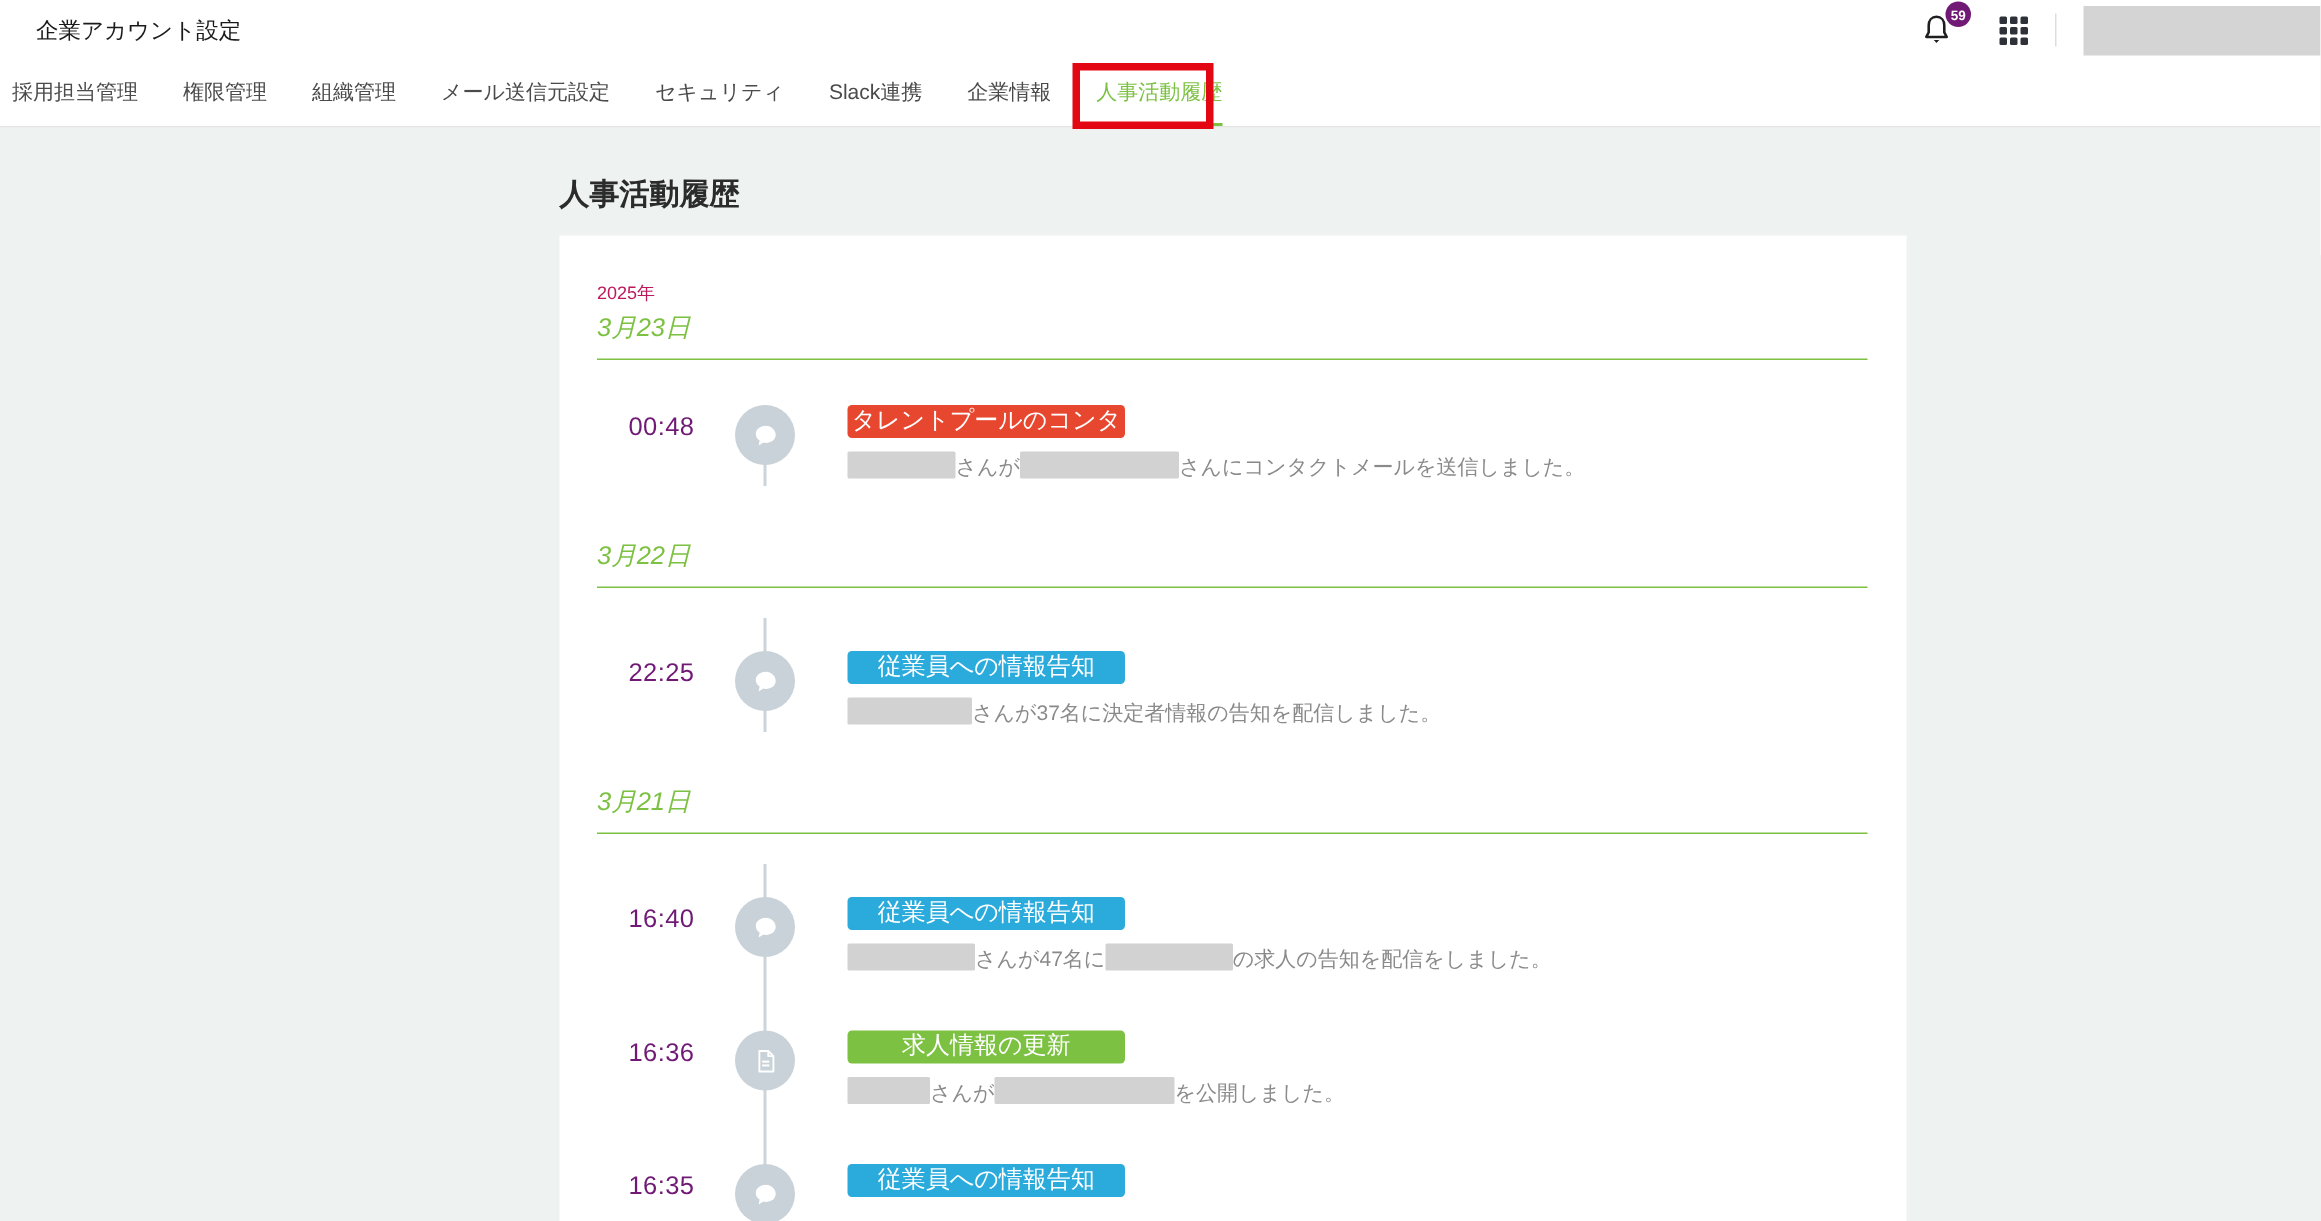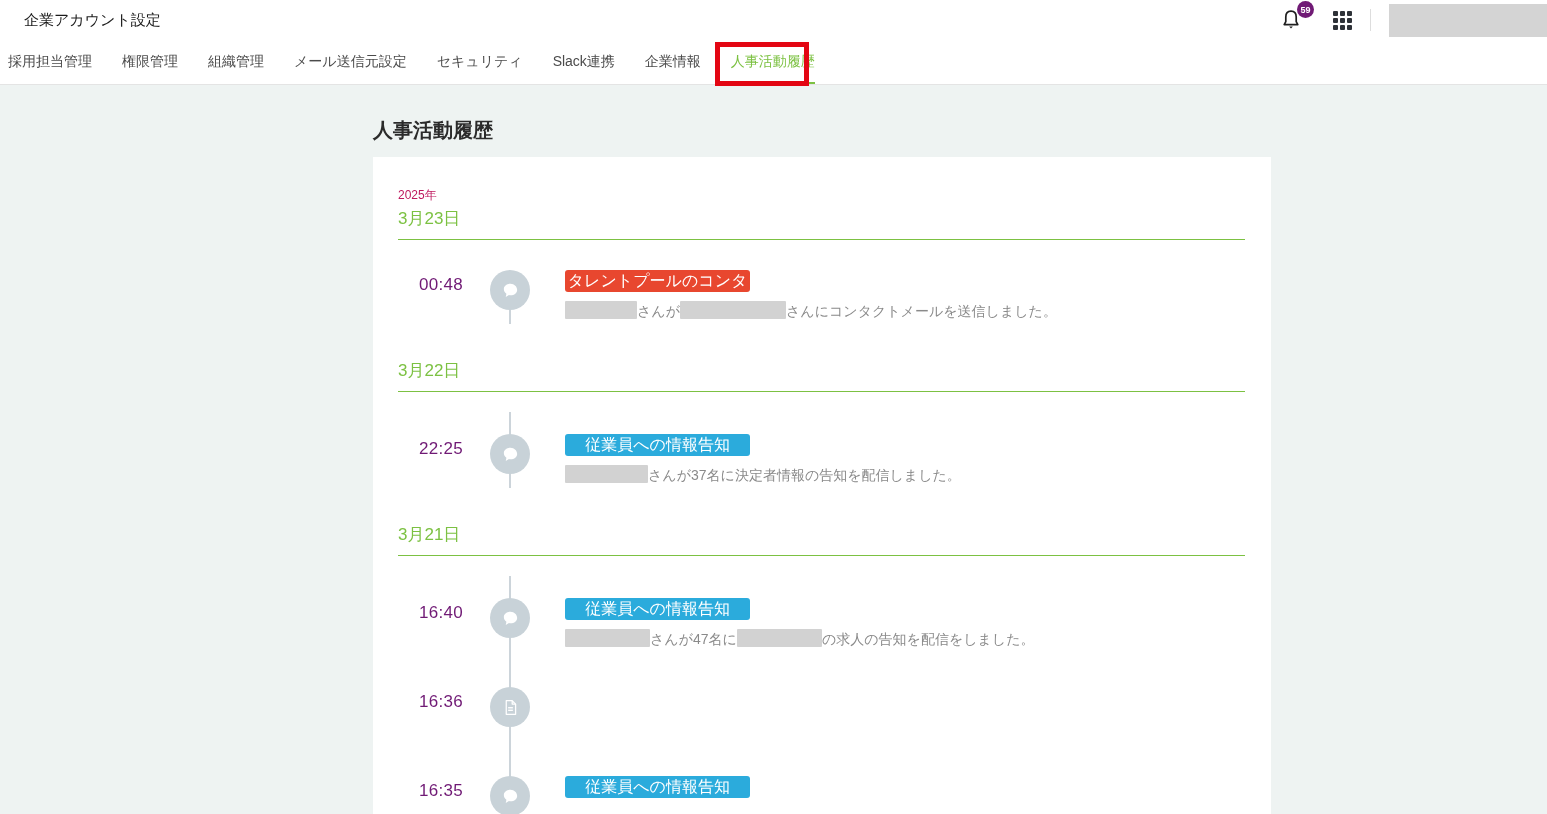--- a/index.html
+++ b/index.html
@@ -65,21 +65,21 @@
     margin-left: 373px; font-size: 20px; font-weight: bold; color: #2b2b2b;
     line-height: 24px; margin-bottom: 15px;
   }
   .card {
     margin-left: 373px; width: 898px; min-height: 700px;
     background: #fff; padding: 30px 26px 40px 25px;
   }
 
   
   .day-year { font-size: 12px; color: #be185d; line-height: 16px; margin-bottom: 4px; }
-  .day-date { font-size: 17px; color: #7cc142; line-height: 24px; }
+  .day-date { font-size: 17px; color: #7cc142; line-height: 24px; font-style: italic; }
   .day-hr { border: none; border-top: 1px solid #7cc142; margin-top: 8px; }
   .entries { position: relative; padding-top: 42px; }
   .day:first-child .entries { padding-top: 30px; }
   .vline {
     position: absolute; left: 111px; top: 20px; bottom: 0;
     width: 2px; background: #ccd4da; z-index: 0;
   }
   .day:first-child .vline { top: 50px; }
   .entry { display: flex; min-height: 54px; margin-bottom: 35px; position: relative; }
   .entry-time {
@@ -239,20 +239,24 @@
     <div class="entry-node">
       <div class="node-circle">
                   <svg width="17" height="17" viewBox="0 0 20 20">
                     <path d="M5 2 h7 l4 4 v12 H5 Z" fill="none" stroke="#fff" stroke-width="1.5" stroke-linejoin="round"></path>
                     <path d="M12 2 v4 h4" fill="none" stroke="#fff" stroke-width="1.5" stroke-linejoin="round"></path>
                     <rect x="7.2" y="9.5" width="5.6" height="1.6" fill="#fff"></rect>
                     <rect x="7.2" y="12.5" width="5.6" height="1.6" fill="#fff"></rect>
                   </svg>
                 </div>
     </div>
+    <div class="entry-content">
+      <span class="badge green">求人情報の更新</span>
+      <div class="entry-desc"><span class="redact" style="width: 55px;"></span><span>さんが</span><span class="redact" style="width: 120px;"></span><span>を公開しました。</span></div>
+    </div>
   </div>
             <div class="entry">
     <div class="entry-time">16:35</div>
     <div class="entry-node">
       <div class="node-circle">
                   <svg width="19" height="19" viewBox="0 0 20 20">
                     <path d="M10 3 C5.9 3 3 5.5 3 8.7 c0 1.9 1 3.5 2.7 4.6 L5 16.8 l3.4-2 c.5.1 1 .2 1.6.2 4.1 0 7-2.5 7-5.6 S14.1 3 10 3 Z" fill="#fff"></path>
                   </svg>
                 </div>
     </div>

